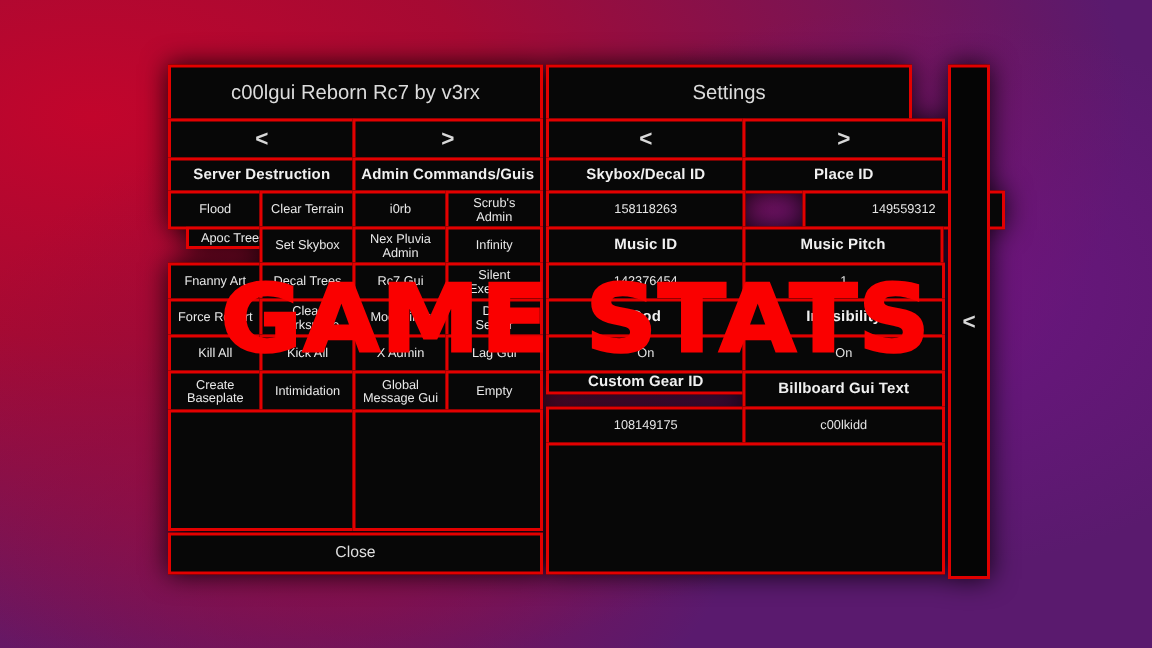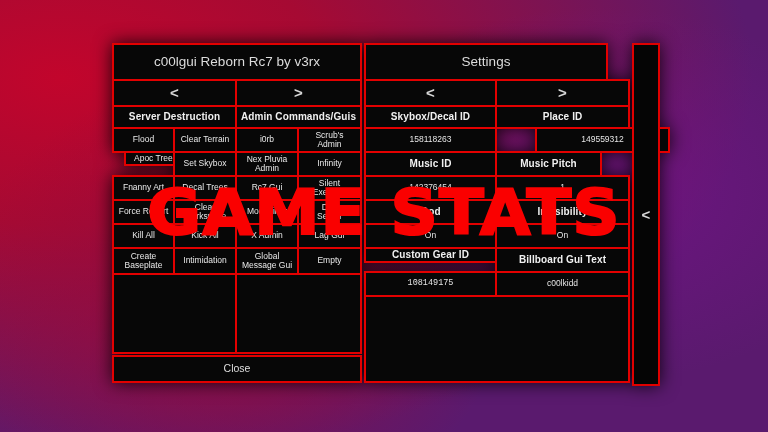--- a/index.html
+++ b/index.html
@@ -152,32 +152,32 @@
 
     <div class="cell arrowc" style="left:252px; top:36px; width:133px; height:28px;">&lt;</div>
     <div class="cell arrowc" style="left:383px; top:36px; width:135px; height:28px;">&gt;</div>
 
     <div class="cell header" style="left:252px; top:62px; width:133px; height:24px;">Skybox/Decal ID</div>
     <div class="cell header" style="left:383px; top:62px; width:135px; height:24px;">Place ID</div>
     <div class="cell value" style="left:252px; top:84px; width:133px; height:26px;">158118263</div>
     <div class="cell value" style="left:383px; top:84px; width:135px; height:26px;margin-left:40px;">149559312</div>
 
     <div class="cell header" style="left:252px; top:108px; width:133px; height:26px;">Music ID</div>
-    <div class="cell header" style="left:383px; top:108px; width:107px; height:26px;">Music Pitch</div>
+    <div class="cell header" style="left:383px; top:108px; width:134px; height:26px;">Music Pitch</div>
     <div class="cell value" style="left:252px; top:132px; width:133px; height:26px;">142376454</div>
     <div class="cell value" style="left:383px; top:132px; width:135px; height:26px;">1</div>
 
     <div class="cell header" style="left:252px; top:156px; width:133px; height:26px;">God</div>
     <div class="cell header" style="left:383px; top:156px; width:135px; height:26px;">Invisibility</div>
     <div class="cell value" style="left:252px; top:180px; width:133px; height:26px;">On</div>
     <div class="cell value" style="left:383px; top:180px; width:135px; height:26px;">On</div>
 
     <div class="cell header" style="left:252px; top:204px; width:133px; height:16px;">Custom Gear ID</div>
     <div class="cell header" style="left:383px; top:204px; width:135px; height:26px;">Billboard Gui Text</div>
-    <div class="cell value" style="left:252px; top:228px; width:133px; height:26px;font-family:Liberation Mono, monospace;">108149175</div>
+    <div class="cell value" style="left:252px; top:228px; width:133px; height:26px;">108149175</div>
     <div class="cell value" style="left:383px; top:228px; width:135px; height:26px;">c00lkidd</div>
 
     <div class="cell blank" style="left:252px; top:252px; width:266px; height:88px;"></div>
 
   </div>
 
   <div class="panel" id="side-tab">
     <span class="arrow">&lt;</span>
   </div>
 

